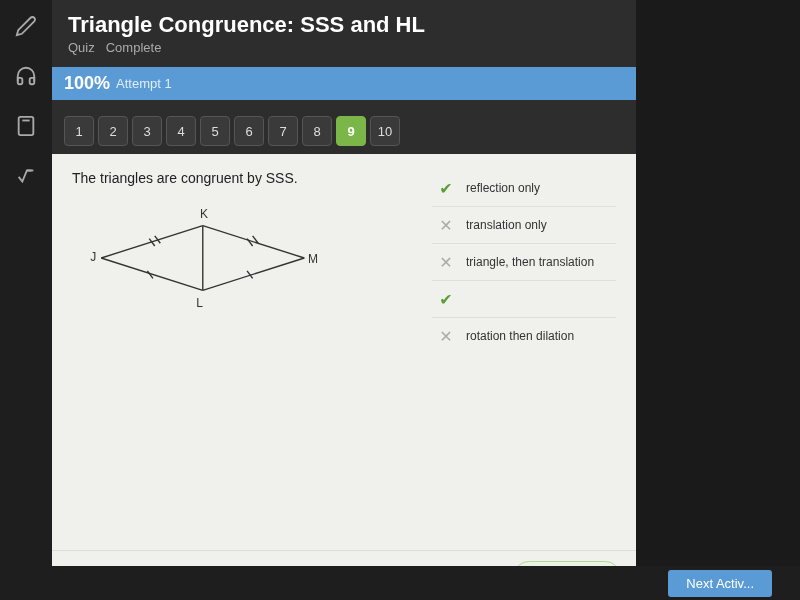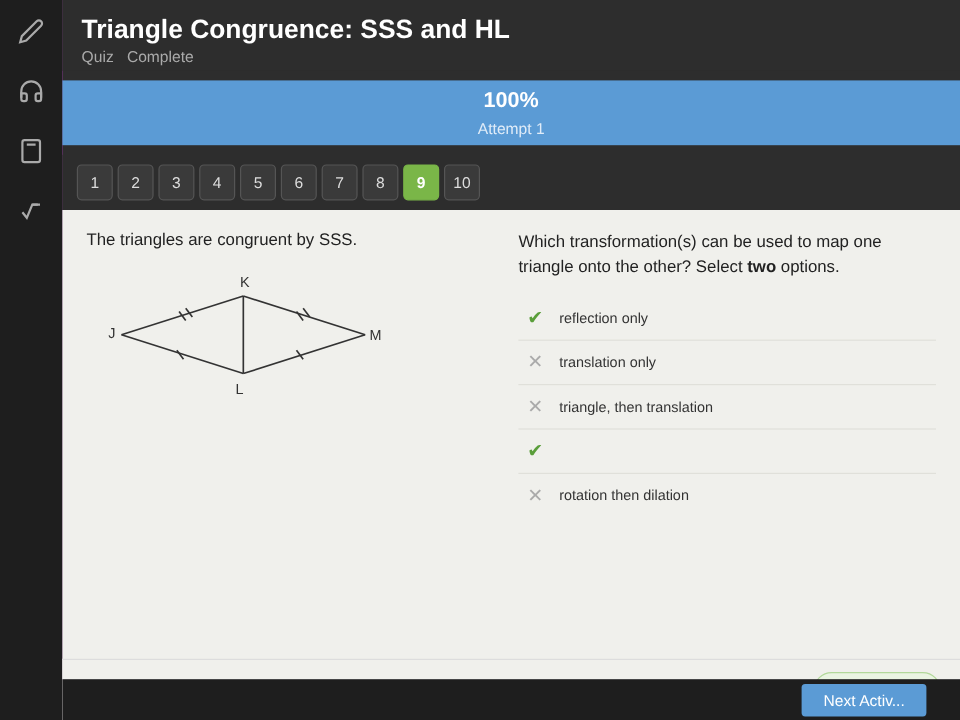--- a/index.html
+++ b/index.html
@@ -6,21 +6,21 @@
     body {
       width: 800px;
       height: 600px;
       background: #1a1a1a;
       font-family: Arial, sans-serif;
       overflow: hidden;
       position: relative;
     }
 
     .outer-container {
-      width: 800px;
+      width: 636px;
       height: 600px;
       background: #d946ef;
       display: flex;
       flex-direction: row;
     }
 
     
     .sidebar {
       width: 52px;
       background: #1e1e1e;
@@ -74,21 +74,20 @@
     }
 
     
     .progress-bar-container {
       background: #5b9bd5;
       margin: 8px 0;
       padding: 6px 12px;
       display: flex;
       align-items: center;
       gap: 6px;
-      flex-direction: column;
     }
 
     .progress-percent {
       font-size: 18px;
       font-weight: bold;
       color: #fff;
     }
 
     .progress-label {
       font-size: 13px;
@@ -364,23 +363,20 @@
 
               <text x="8" y="68" font-size="13" fill="#333" font-family="Arial">J</text>
               <text x="127" y="22" font-size="13" fill="#333" font-family="Arial">K</text>
               <text x="123" y="118" font-size="13" fill="#333" font-family="Arial">L</text>
               <text x="244" y="70" font-size="13" fill="#333" font-family="Arial">M</text>
             </svg>
           </div>
         </div>
 
         <div class="right-panel">
-          <div class="question-text">
-            <span>Which transformation(s) can be used to map one triangle onto the other? Select </span><strong>two</strong><span> options.</span>
-          </div>
 
           <div class="option-row">
             <div class="option-icon check-icon">✔</div>
             <span class="option-text">reflection only</span>
           </div>
           <div class="option-row">
             <div class="option-icon x-icon">✕</div>
             <span class="option-text">translation only</span>
           </div>
           <div class="option-row">

